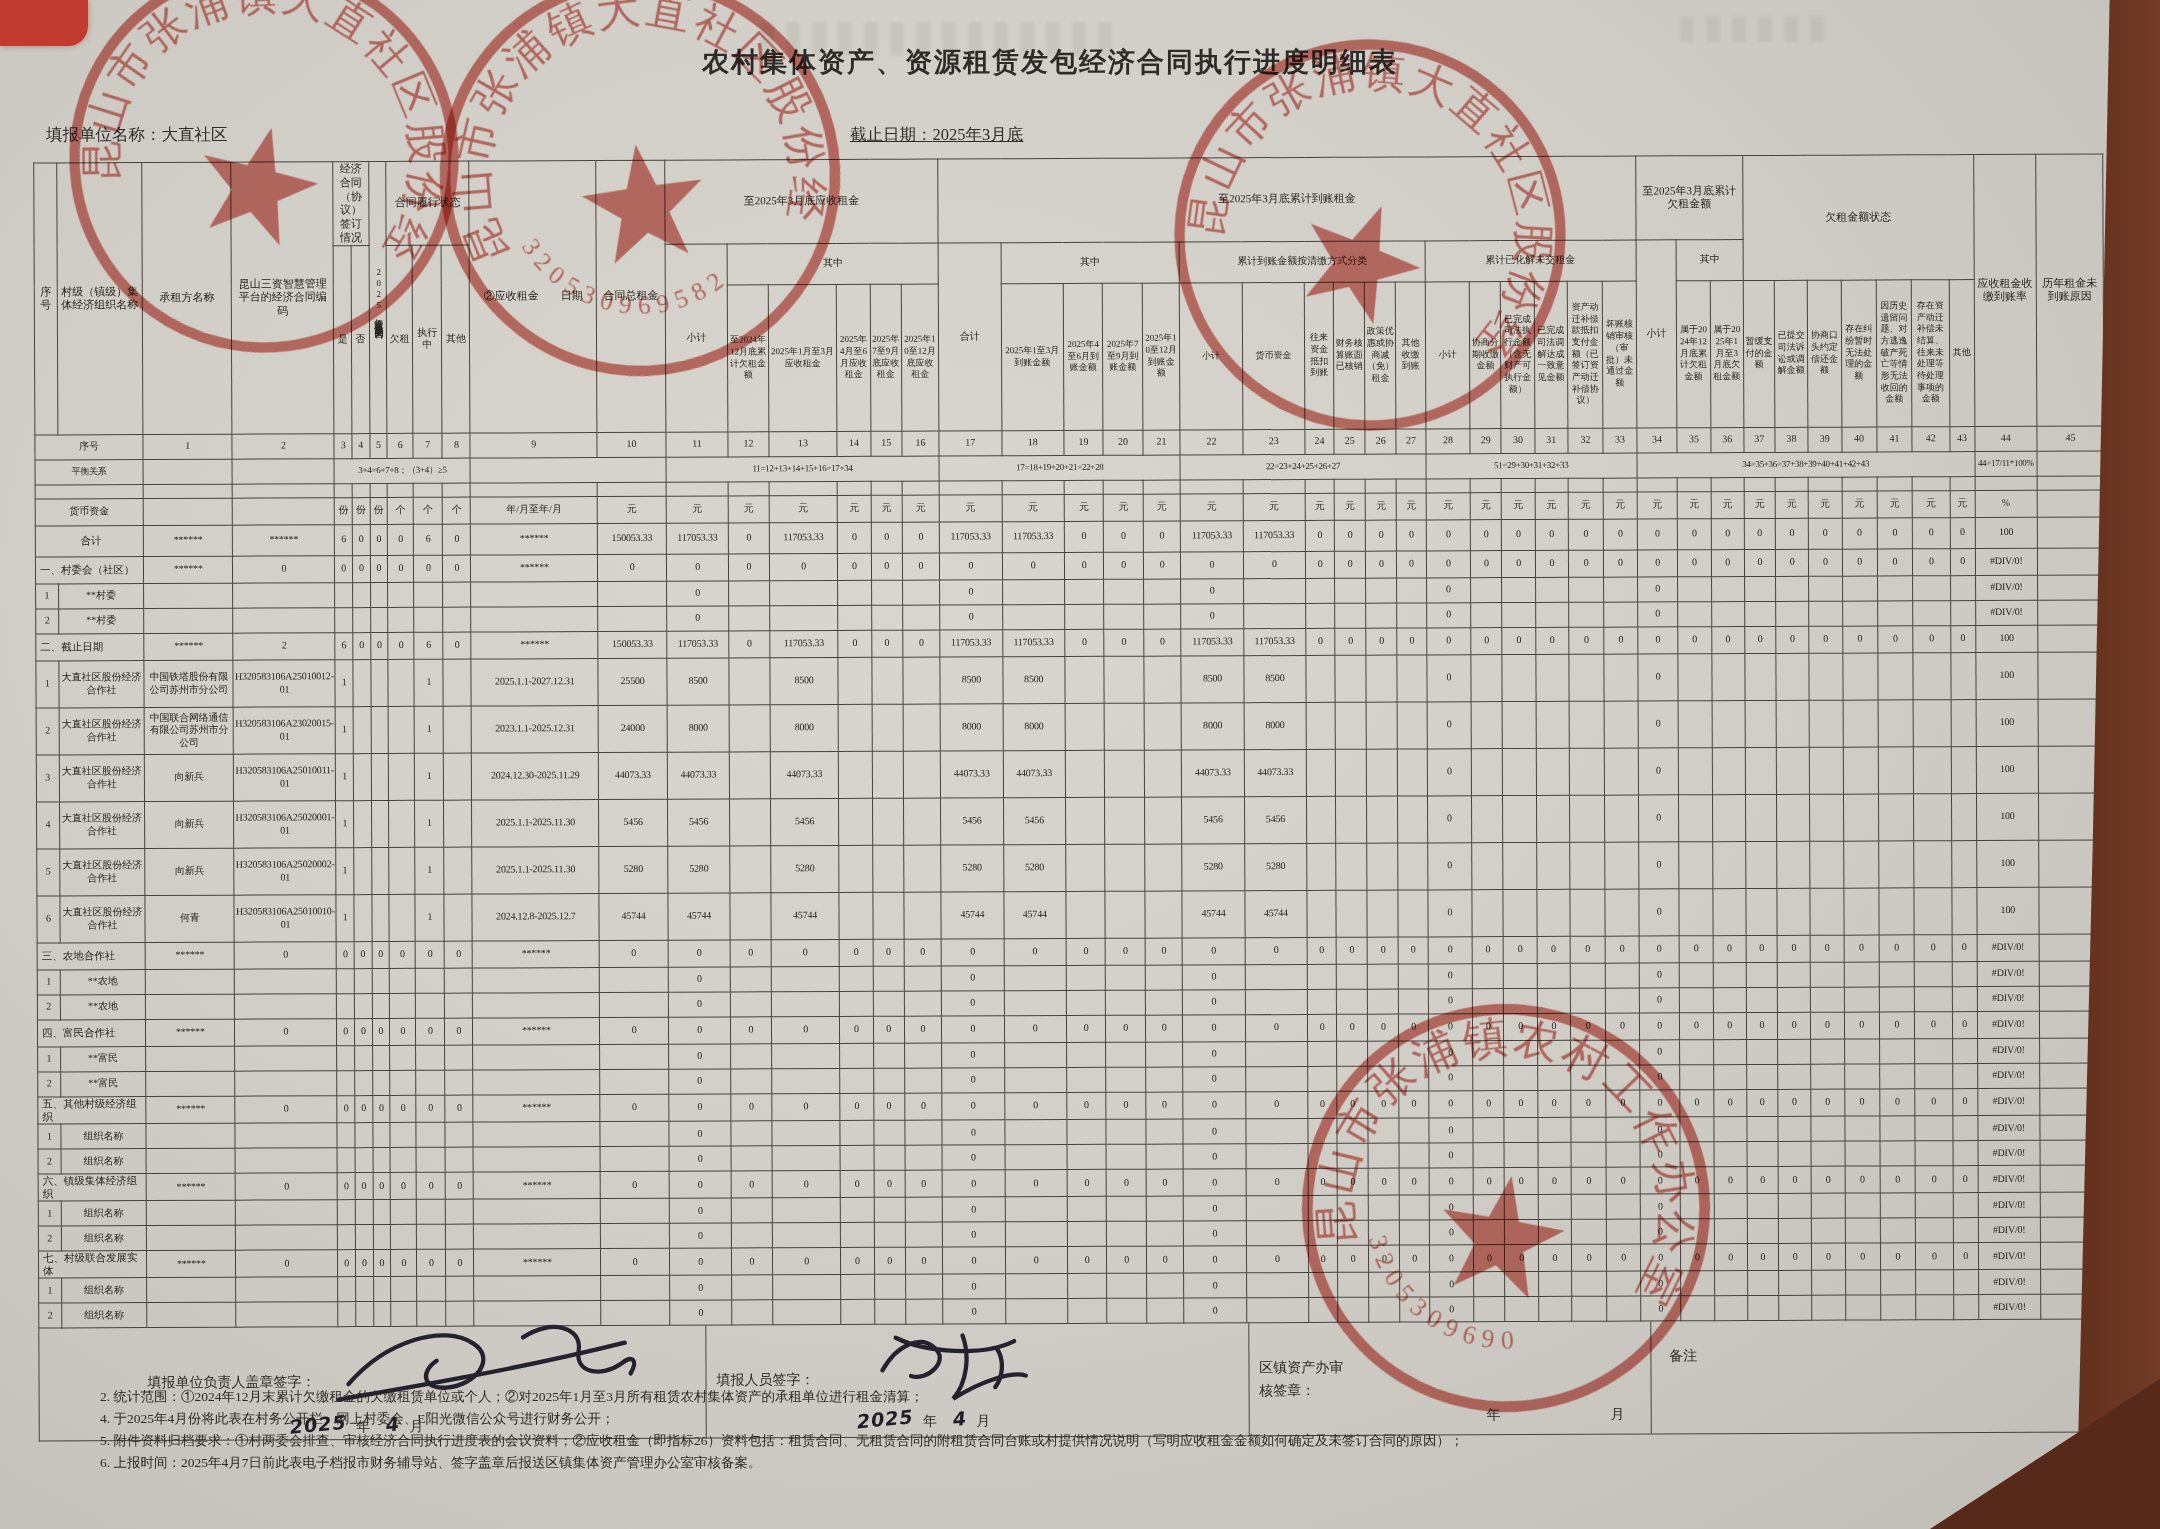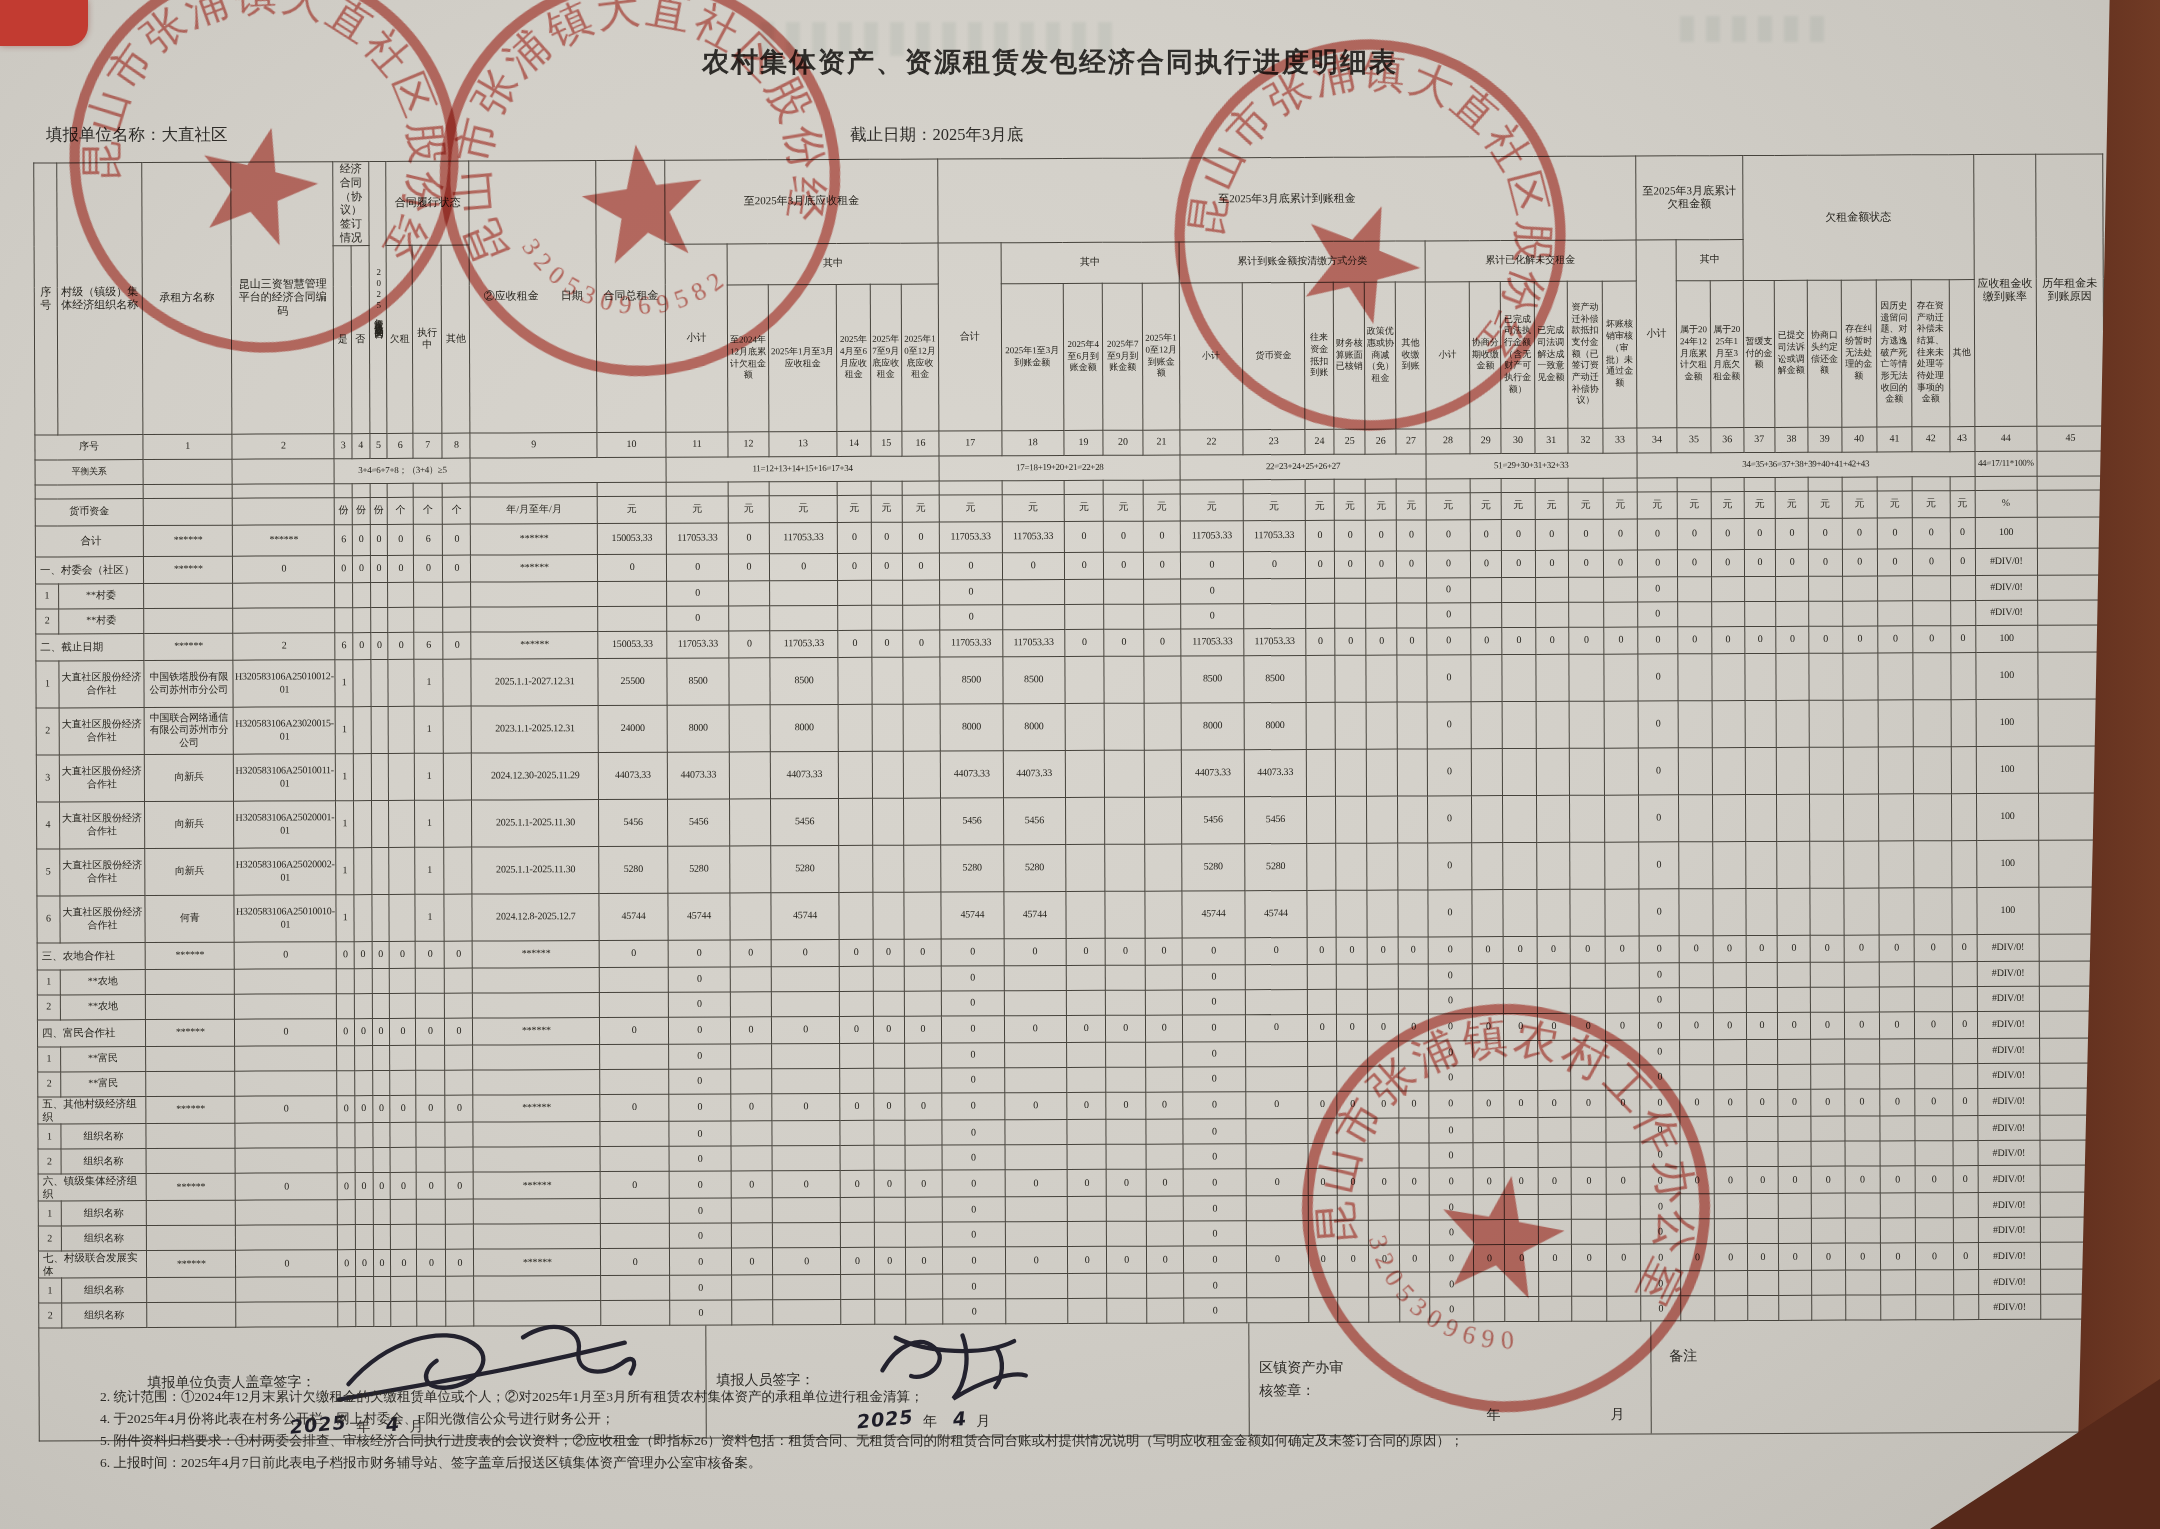--- a/index.html
+++ b/index.html
@@ -16,21 +16,21 @@
   .redtab{position:absolute;left:0;top:0;width:88px;height:46px;background:#c23b31;
        border-bottom-right-radius:20px;box-shadow:0 0 6px rgba(120,30,20,.4);}
   .bleed{position:absolute;opacity:.10;filter:blur(1.5px);background:
        repeating-linear-gradient(90deg,#5d7a6d 0 14px,transparent 14px 26px);}
   .bleed.b1{left:760px;top:22px;width:360px;height:34px;}
   .bleed.b2{left:1680px;top:16px;width:150px;height:26px;}
 
   .title{position:absolute;top:44px;left:0;width:2100px;text-align:center;font-size:27px;
        font-weight:bold;letter-spacing:2px;color:#2e2c29;}
   .metarow{position:absolute;top:124px;left:46px;width:2050px;font-size:16.5px;color:#2e2c29;}
-  .deadline{position:absolute;left:804px;top:0;}
+  .deadline{position:absolute;left:804px;top:0;text-decoration:underline;}
 
   .tablewrap{position:absolute;top:158px;left:36px;width:2070px;transform:rotate(-0.25deg);}
   table{width:2070px;table-layout:fixed;border-collapse:collapse;font-size:10px;color:#26241e;}
   th,td{border:1px solid #46433c;padding:0 1px;text-align:center;vertical-align:middle;
        overflow:hidden;font-weight:normal;word-break:break-all;line-height:1.25;}
   thead tr.t1 th{height:50px;font-size:11px;}
   thead tr.t2 th{height:40px;font-size:10px;}
   thead tr.t3 th{height:146px;font-size:9px;line-height:1.3;}
   th.vth span{writing-mode:vertical-rl;text-orientation:upright;font-size:9px;line-height:1.1;
        letter-spacing:1px;display:inline-block;max-height:228px;}

